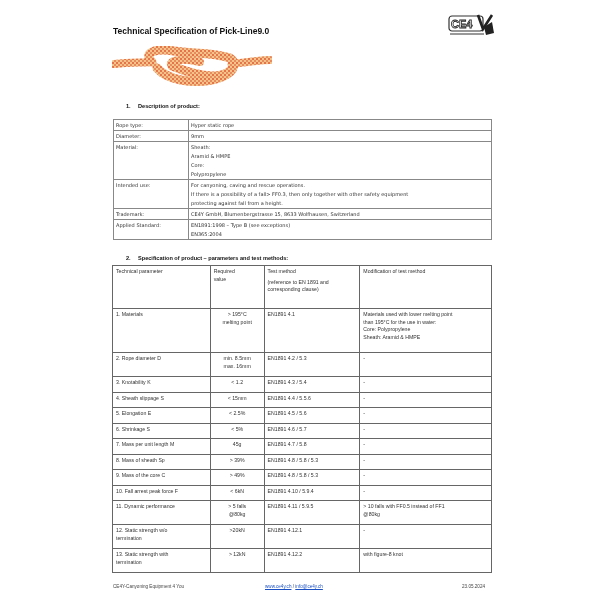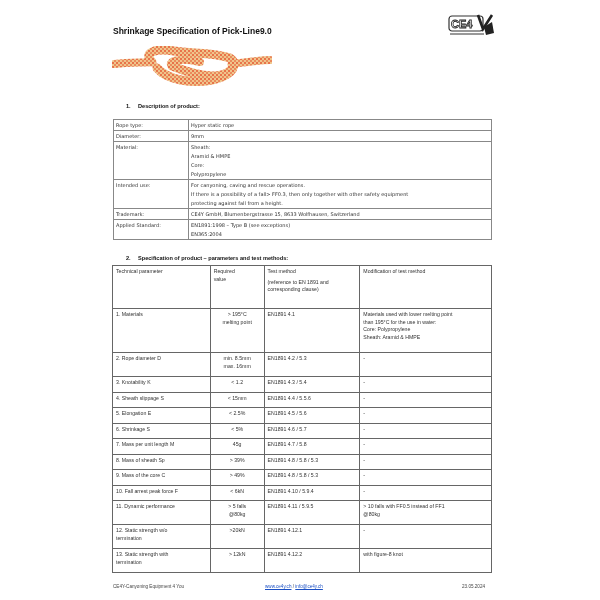--- a/index.html
+++ b/index.html
@@ -56,21 +56,21 @@
 
   .footer { position: absolute; top: 584px; font-size: 4.6px; color: #444; font-family: "Liberation Sans", sans-serif; }
   .footer.left { left: 113px; }
   .footer.mid { left: 265px; }
   .footer.right { left: 462px; }
   .footer a { color: #1a4fc4; text-decoration: underline; }
 </style>
 </head>
 <body>
 
-<div class="title">Shrinkage Specification of Pick-Line9.0</div>
+<div class="title">Technical Specification of Pick-Line9.0</div>
 
 <svg class="logo" viewBox="0 0 48 24">
   <rect x="1" y="3" width="34" height="15" rx="3" fill="none" stroke="#333" stroke-width="1.2"></rect>
   <text x="3" y="15" font-family="Liberation Sans, sans-serif" font-size="11" font-weight="bold" fill="#fff" stroke="#222" stroke-width="0.8">CE4</text>
   <path d="M30 2 L35 16 L44 2" fill="none" stroke="#222" stroke-width="2.6"></path>
   <path d="M36 14 L44 9 L46 20 L38 22 Z" fill="#222"></path>
   <line x1="2" y1="21" x2="36" y2="21" stroke="#333" stroke-width="1"></line>
 </svg>
 
 <svg class="rope" viewBox="0 0 160 44">

